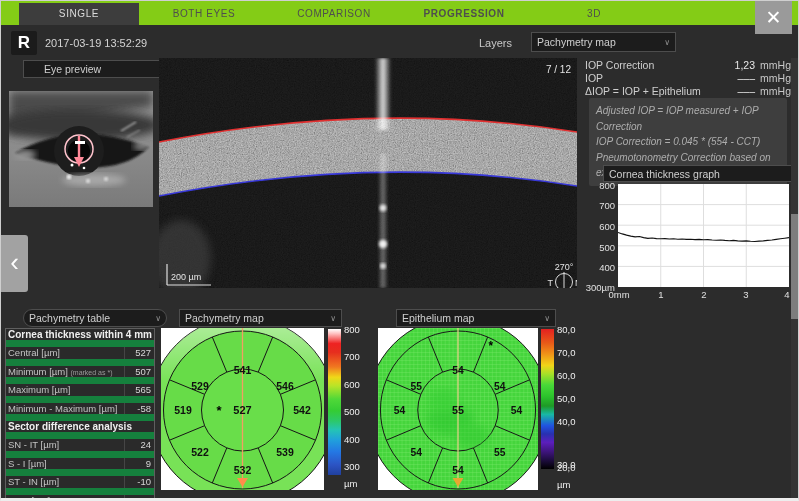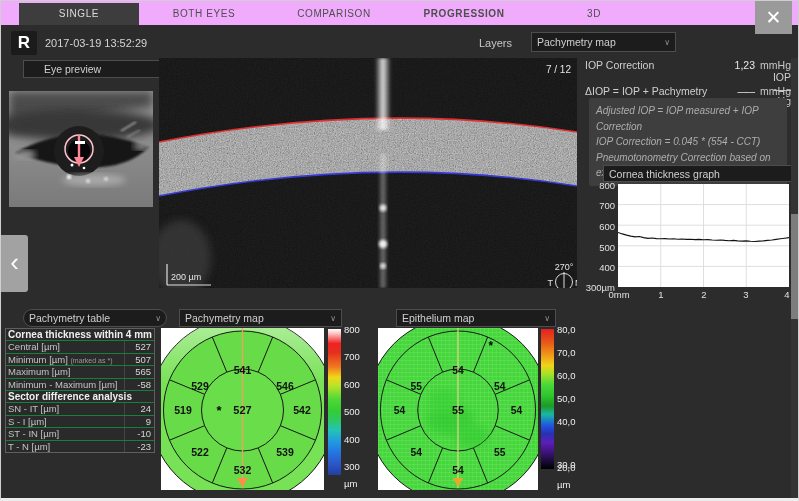--- a/index.html
+++ b/index.html
@@ -4,42 +4,42 @@
 <style>
   html,body{margin:0;padding:0;background:#555;}
   *{box-sizing:border-box;}
   .app{
     position:relative;width:799px;height:501px;overflow:hidden;
     background:#2c2c2c;border:1px solid #cfcfcf;border-bottom:3px solid #ededed;
     font-family:"Liberation Sans","DejaVu Sans",sans-serif;color:#d8d8d8;
   }
   .abs{position:absolute;}
   
-  .tabbar{position:absolute;left:0;top:0;width:799px;height:24px;background:#f0abfc;}
+  .tabbar{position:absolute;left:0;top:0;width:799px;height:24px;background:#84cc16;}
   .tab{position:absolute;top:2px;height:22px;line-height:22px;text-align:center;
        font-size:10px;letter-spacing:.6px;color:#4e4e4e;cursor:default;}
   .tab.active{background:#3d3d3d;color:#dcdcdc;}
   .close-btn{position:absolute;left:754px;top:0;width:37px;height:33px;background:#9a9a9a;
        color:#fff;font-size:19px;line-height:33px;text-align:center;font-weight:300;}
   
   .eye-badge{position:absolute;left:10px;top:30px;width:26px;height:24px;background:#1b1b1b;
        color:#fff;font-weight:bold;font-size:17px;line-height:24px;text-align:center;border-radius:2px;}
   .datetime{position:absolute;left:44px;top:36px;font-size:11px;color:#d4d4d4;}
   .layers-label{position:absolute;left:478px;top:36px;font-size:11px;color:#c8c8c8;}
   
   .dd{position:absolute;background:#1c1c1c;border:1px solid #4d4d4d;color:#cfcfcf;
       font-size:10.5px;display:flex;align-items:center;padding:0 5px;margin-left:18px;}
   .dd .dd-label{flex:1;white-space:nowrap;overflow:hidden;}
   .dd .chev{color:#8f8f8f;font-size:8px;padding-left:4px;}
   
   .back-btn{position:absolute;left:0;top:234px;width:27px;height:57px;background:#a2a2a2;
       border-radius:0 3px 3px 0;color:#fff;font-size:26px;line-height:54px;text-align:center;}
   .ptable{position:absolute;left:4px;top:327px;width:150px;border:1px solid #5f5f5f;
       background:#2a2a2a;font-size:9.5px;}
-  .prow{display:flex;border-bottom:1px solid #15803d;min-height:11.5px;align-items:center;}
+  .prow{display:flex;border-bottom:7px solid #15803d;min-height:11.5px;align-items:center;}
   .prow:last-child{border-bottom:none;}
   .prow .lbl{flex:1;padding:0 2px;color:#c3c3c3;white-space:nowrap;}
   .prow .lbl .small-note{font-size:7px;color:#9a9a9a;}
   .prow .val{width:30px;text-align:right;padding-right:3px;color:#d6d6d6;border-left:1px solid #454545;align-self:stretch;line-height:11.5px;}
   .prow.header{font-weight:bold;color:#efefef;font-size:10px;}
   .prow.header .lbl{color:#efefef;}
   
   .iop-row{position:absolute;left:584px;width:206px;height:13px;display:flex;font-size:10.5px;align-items:flex-end;}
   .iop-row .lbl{flex:1;color:#cfcfcf;}
   .iop-row .val{width:36px;text-align:right;color:#e8e8e8;}
@@ -229,27 +229,27 @@
       <text x="394" y="228" text-anchor="end" class="oct-txt" style="font-size:9px">T</text>
       <text x="416" y="228" text-anchor="start" class="oct-txt" style="font-size:9px">N</text>
     </g>
   </svg>
 
   <div class="iop-row" style="top:57px;">
     <span class="lbl">IOP Correction</span>
       <span class="val">1,23</span>
       <span class="unit">mmHg</span>
   </div>
-  <div class="iop-row" style="top:70px;flex-direction:column;">
+  <div class="iop-row" style="top:70px;">
     <span class="lbl">IOP</span>
       <span class="val">–––</span>
       <span class="unit">mmHg</span>
   </div>
   <div class="iop-row" style="top:83px;">
-    <span class="lbl">ΔIOP = IOP + Pachymetry</span>
+    <span class="lbl">ΔIOP = IOP + Epithelium</span>
       <span class="val">–––</span>
       <span class="unit">mmHg</span>
   </div>
   <div class="iop-notes">
     <div>Adjusted IOP = IOP measured + IOP Correction</div>
     <div>IOP Correction = 0.045 * (554 - CCT)</div>
     <div>Pneumotonometry Correction based on experymental values, not clinical use.</div>
   </div>
 
   <div class="dd" style="left:584px;top:164px;width:202px;height:17px;">

